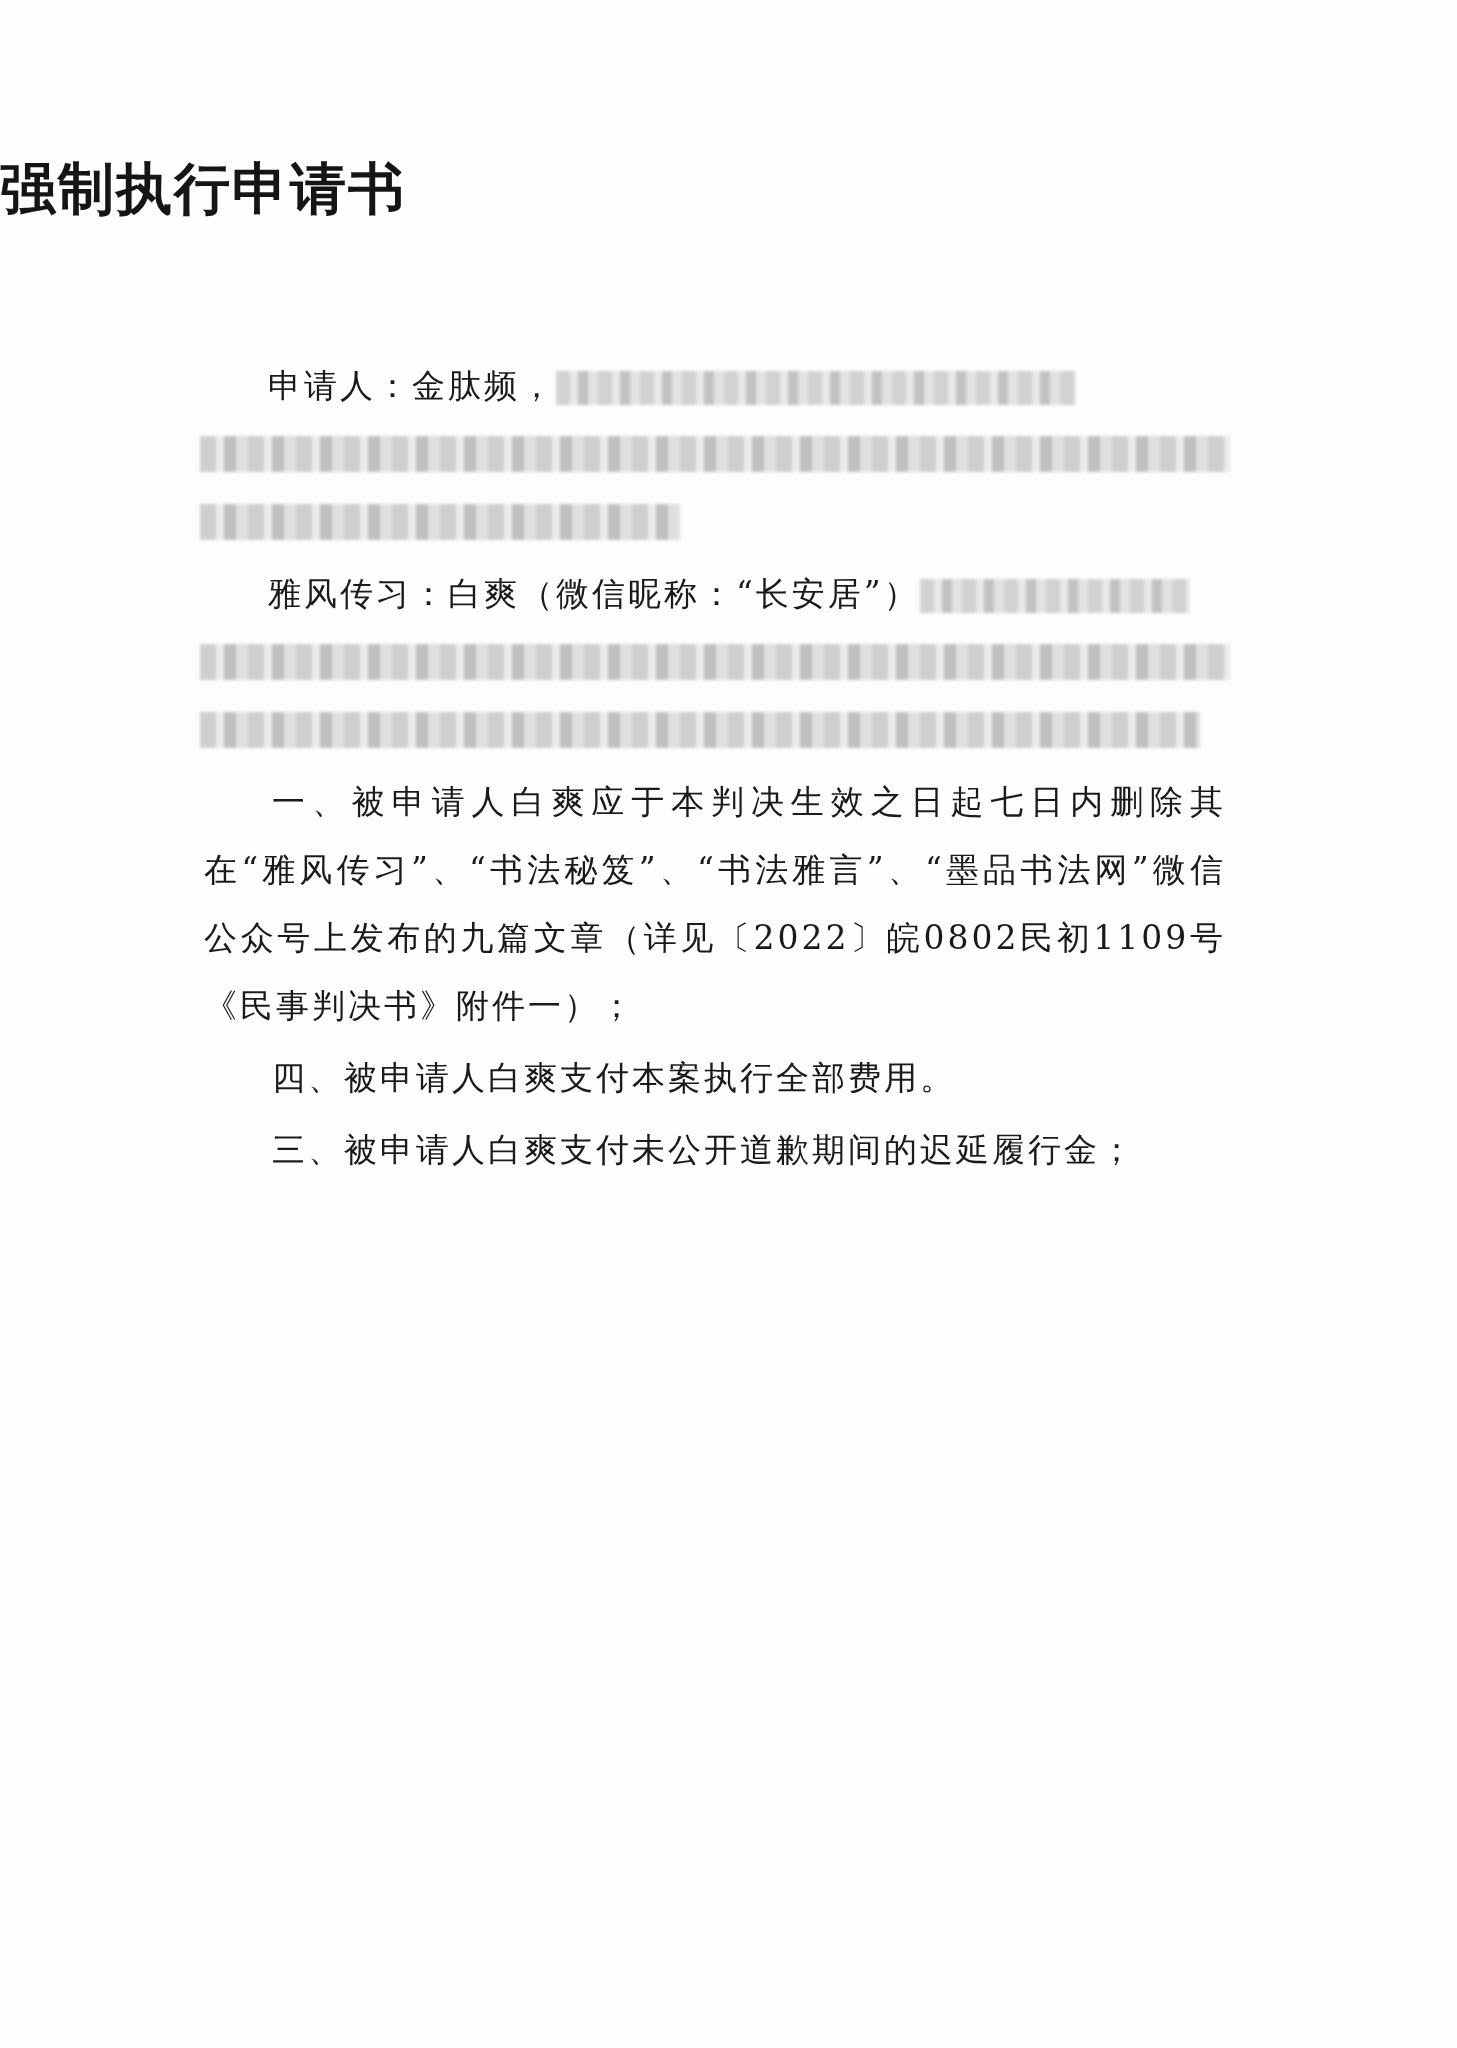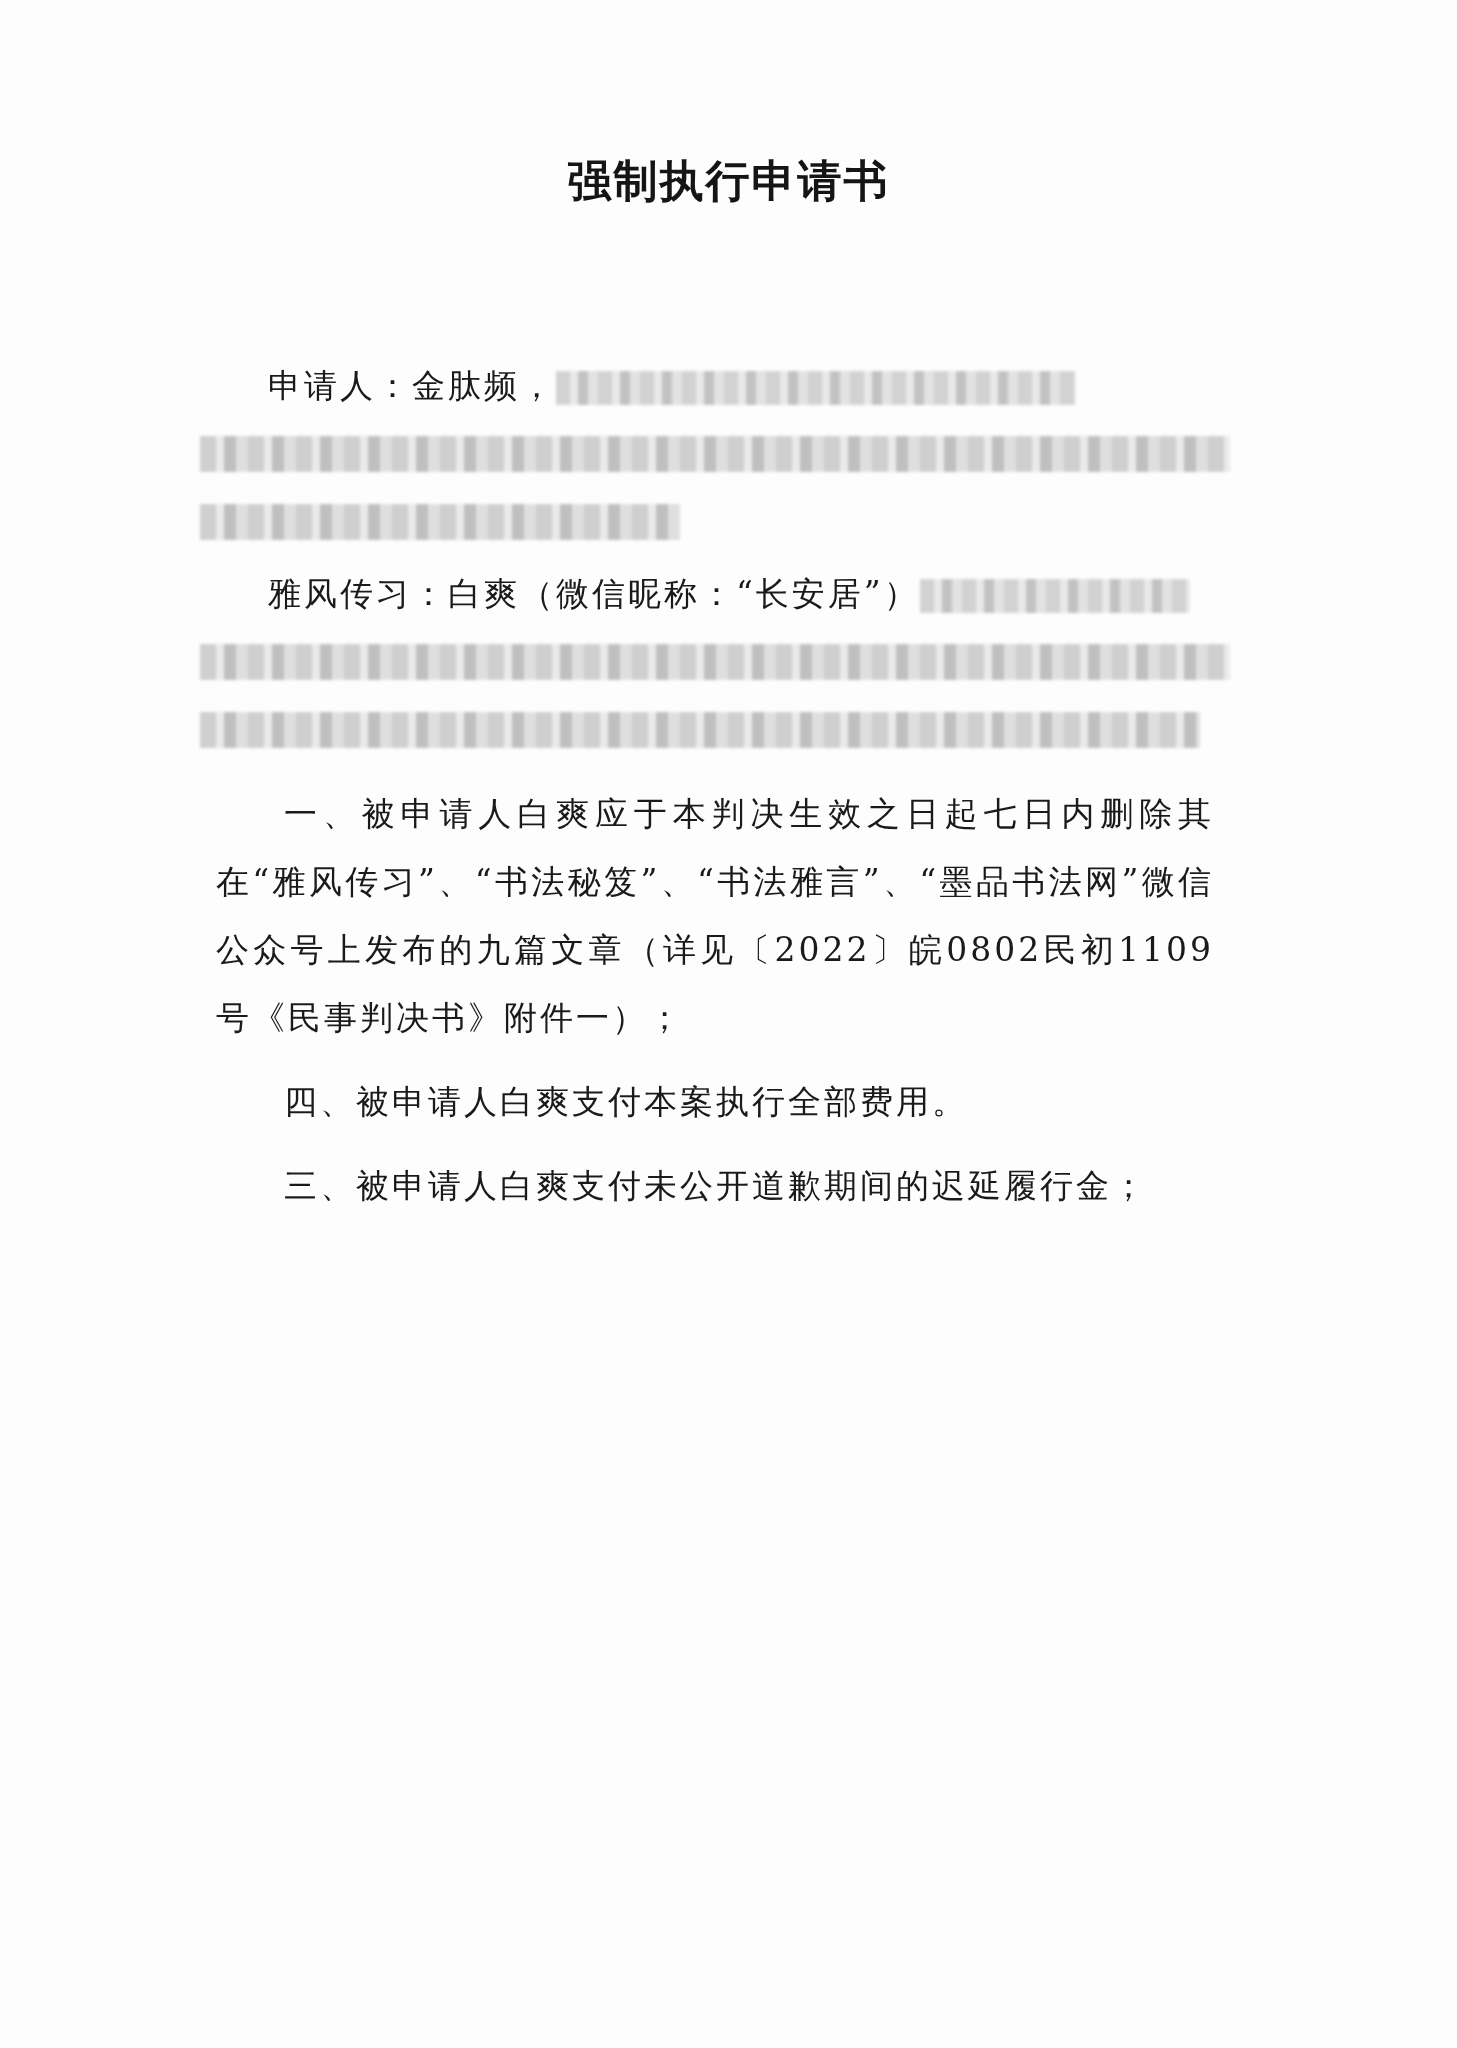--- a/index.html
+++ b/index.html
@@ -18,22 +18,22 @@
     .page {
       position: absolute;
       inset: 0;
       background: #fdfdfd;
     }
     .title {
       position: absolute;
       top: 152px;
       left: 0;
       width: 100%;
-      text-align: center;
-      font-size: 44px;
+      text-align: left;
+      font-size: 56px;
       letter-spacing: 2px;
       font-weight: bold;
       color: #151515;
     }
     .content {
       position: absolute;
       left: 200px;
       top: 352px;
       width: 1030px;
       font-size: 33px;
@@ -77,21 +77,21 @@
           #d8d8d8 36px, #d8d8d8 48px);
       filter: blur(1.5px);
       opacity: 0.8;
     }
     .section-heading {
       margin: 0;
       text-indent: 68px;
       font-weight: bold;
     }
     .item {
-      margin: 16px;
+      margin: 4px;
       text-indent: 68px;
       text-align: justify;
     }
     .spacer-sm { height: 4px; }
   </style>
 </head>
 <body>
 
 <div class="page">
 

